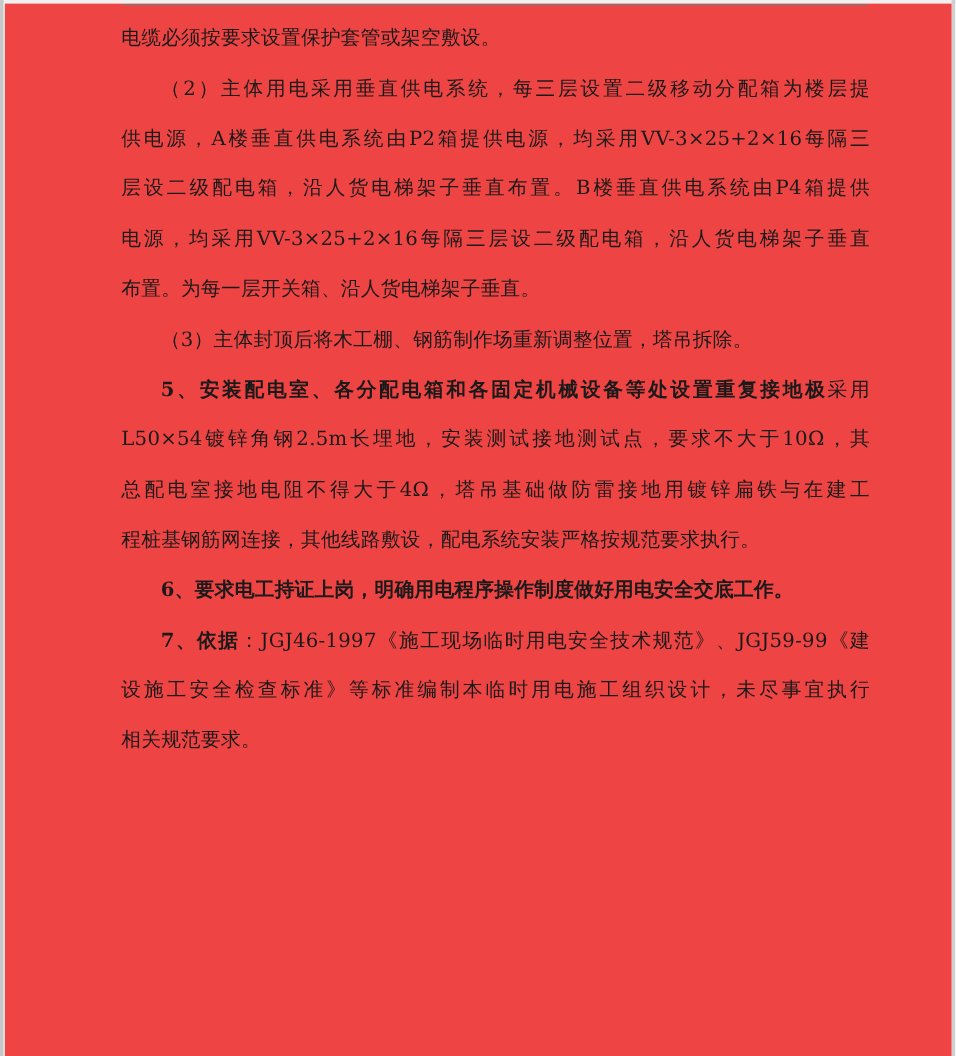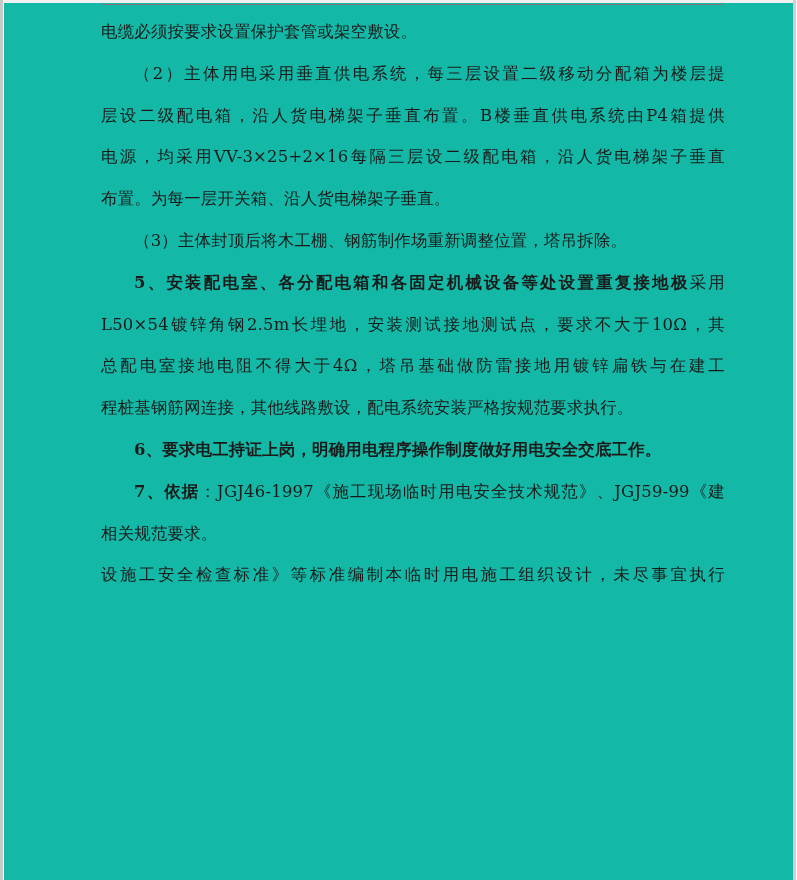--- a/index.html
+++ b/index.html
@@ -30,21 +30,21 @@
     .right-edge {
       position: absolute;
       right: 1px; top: 0;
       width: 3px; height: 880px;
       background: #d0d0d0;
     }
     .page {
       position: absolute;
       left: 4px; top: 3px;
       width: 789px; height: 877px;
-      background: #14b8a6;
+      background: #ef4444;
     }
     .header-rule {
       position: absolute;
       left: 98px; top: 1px;
       width: 621px; height: 1px;
       background: #7a7a7a;
     }
     .body-text {
       position: absolute;
       left: 97px;
@@ -71,32 +71,33 @@
 <div class="top-strip"></div>
 <div class="left-edge"></div>
 <div class="right-edge"></div>
 
 <div class="page">
   <div class="header-rule"></div>
 
   <div class="body-text">
     <div class="line">电缆必须按要求设置保护套管或架空敷设。</div>
     <div class="line justify indent">（2）主体用电采用垂直供电系统，每三层设置二级移动分配箱为楼层提</div>
+    <div class="line justify">供电源，A楼垂直供电系统由P2箱提供电源，均采用VV-3×25+2×16每隔三</div>
     <div class="line justify">层设二级配电箱，沿人货电梯架子垂直布置。B楼垂直供电系统由P4箱提供</div>
     <div class="line justify">电源，均采用VV-3×25+2×16每隔三层设二级配电箱，沿人货电梯架子垂直</div>
     <div class="line">布置。为每一层开关箱、沿人货电梯架子垂直。</div>
     <div class="line indent">（3）主体封顶后将木工棚、钢筋制作场重新调整位置，塔吊拆除。</div>
     <div class="line justify indent">
       <span class="bold">5、安装配电室、各分配电箱和各固定机械设备等处设置重复接地极</span><span>采用</span>
     </div>
     <div class="line justify">L50×54镀锌角钢2.5m长埋地，安装测试接地测试点，要求不大于10Ω，其</div>
     <div class="line justify">总配电室接地电阻不得大于4Ω，塔吊基础做防雷接地用镀锌扁铁与在建工</div>
     <div class="line">程桩基钢筋网连接，其他线路敷设，配电系统安装严格按规范要求执行。</div>
     <div class="line indent">
       <span class="bold">6、要求电工持证上岗，明确用电程序操作制度做好用电安全交底工作。</span>
     </div>
     <div class="line justify indent">
       <span class="bold">7、依据</span><span>：JGJ46-1997《施工现场临时用电安全技术规范》、JGJ59-99《建</span>
     </div>
+    <div class="line justify">设施工安全检查标准》等标准编制本临时用电施工组织设计，未尽事宜执行</div>
     <div class="line">相关规范要求。</div>
-    <div class="line justify">设施工安全检查标准》等标准编制本临时用电施工组织设计，未尽事宜执行</div>
   </div>
 </div>
 
 </body></html>

